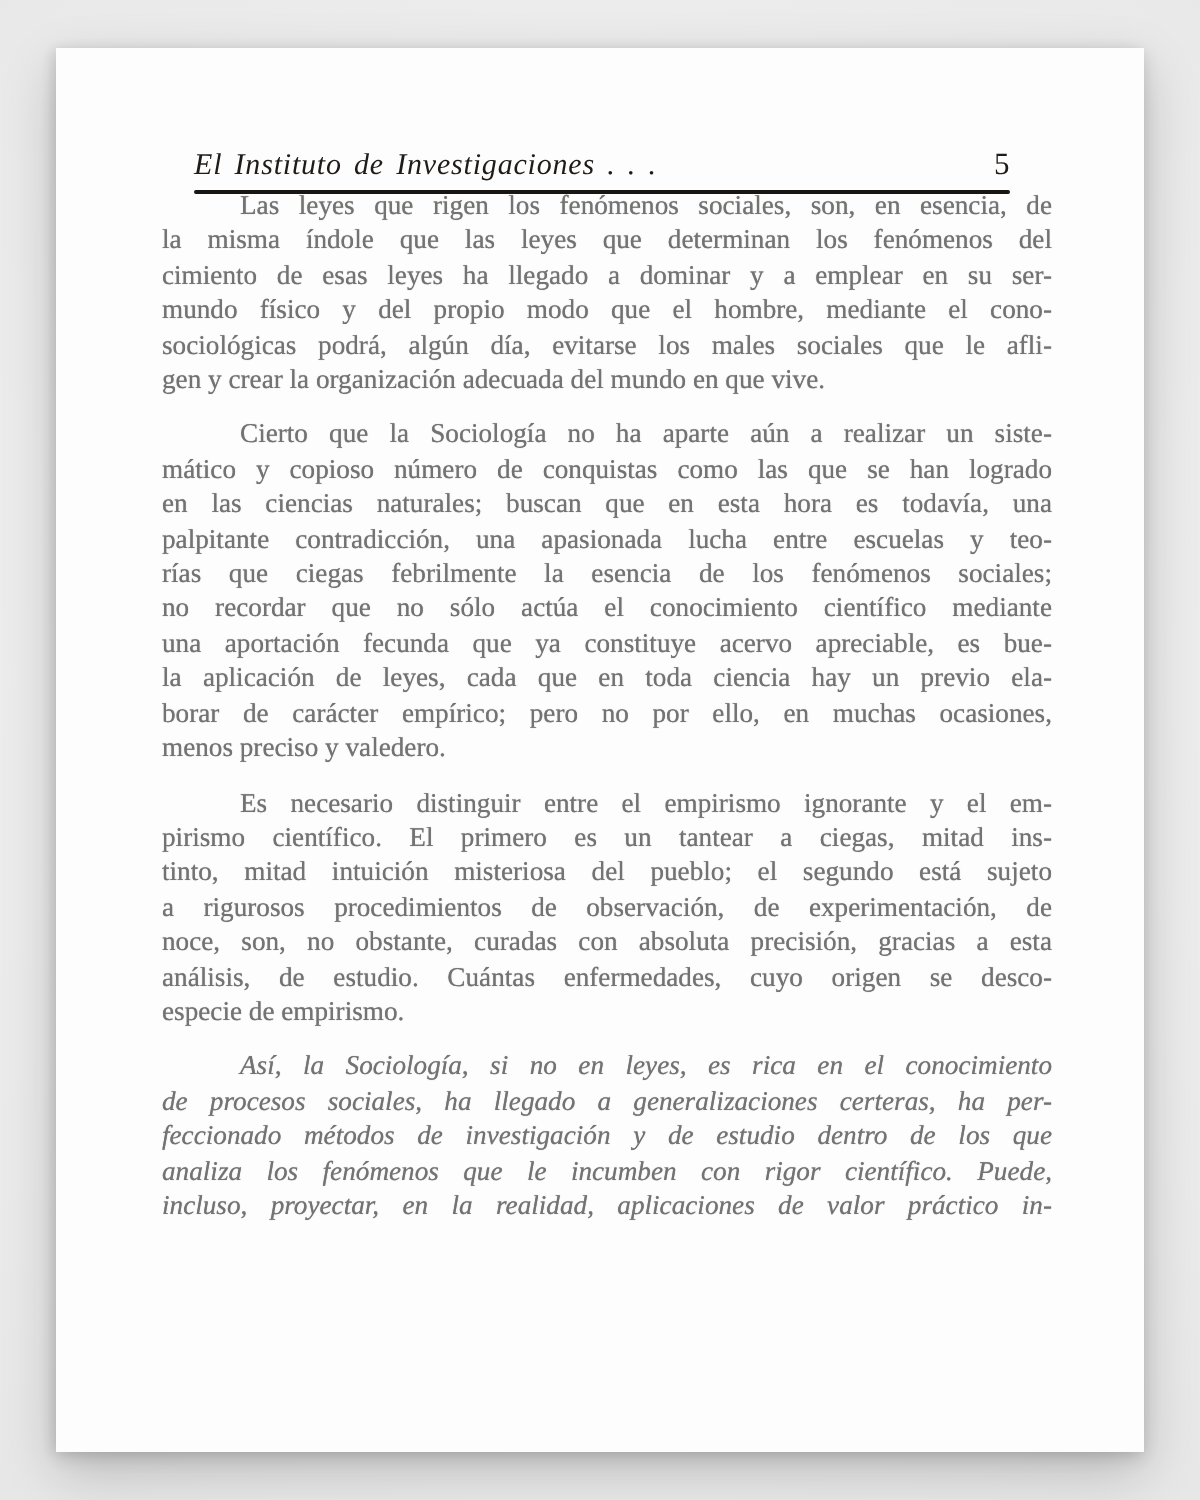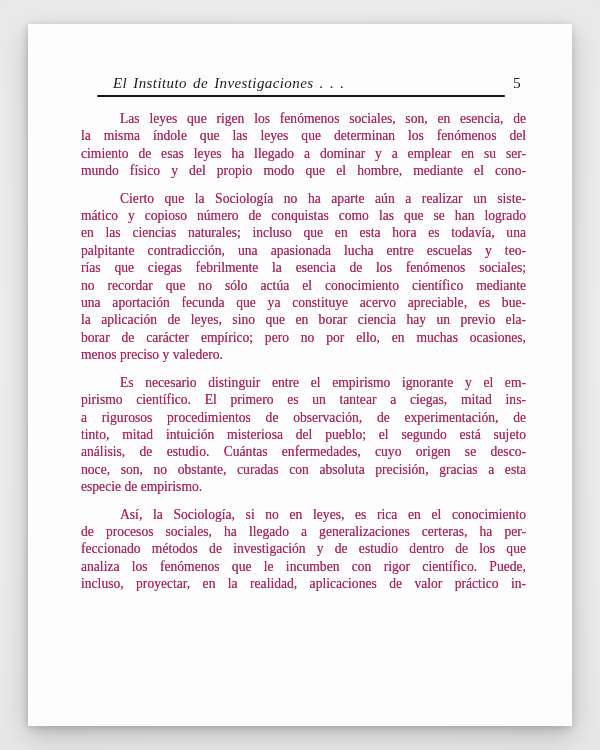--- a/index.html
+++ b/index.html
@@ -28,21 +28,20 @@
   }
   .running-head {
     position: absolute;
     left: 69px;
     top: 50px;
     width: 408px;
     display: flex;
     justify-content: space-between;
     align-items: baseline;
     color: #1f1b18;
-    margin-left: 16px;
   }
   .running-head .title {
     font-style: italic;
     font-size: 15px;
     letter-spacing: 0.4px;
     word-spacing: 2px;
   }
   .running-head .folio {
     font-size: 15.5px;
     letter-spacing: 0.3px;
@@ -52,29 +51,29 @@
     left: 69px;
     top: 71px;
     width: 408px;
     height: 2px;
     background: #181512;
     border-radius: 1px;
   }
   .body-text {
     position: absolute;
     left: 53px;
-    top: 86px;
+    top: 70px;
     width: 445px;
-    color: #be185d;
+    color: #737373;
     font-size: 13.6px;
     line-height: 17.4px;
     text-shadow: 0 0 0.4px rgba(34,29,25,0.55);
   }
   .paragraph { margin: 0 0 10px 0; }
-  .paragraph:last-child { margin-bottom: 0; }
+  .paragraph:last-child { margin-bottom: 0; font-style: italic; }
   .line {
     text-align: justify;
     text-align-last: justify;
   }
   .line.first { padding-left: 39px; }
   .line.last  { text-align-last: left; }
 </style>
 </head>
 <body>
 
@@ -83,40 +82,42 @@
     <span class="title">El Instituto de Investigaciones . . .</span>
     <span class="folio">5</span>
   </div>
   <div class="head-rule"></div>
   <main class="body-text">
       <div class="paragraph">
         <div class="line first">Las leyes que rigen los fenómenos sociales, son, en esencia, de</div>
         <div class="line">la misma índole que las leyes que determinan los fenómenos del</div>
         <div class="line">cimiento de esas leyes ha llegado a dominar y a emplear en su ser-</div>
         <div class="line">mundo físico y del propio modo que el hombre, mediante el cono-</div>
+        <div class="line">sociológicas podrá, algún día, evitarse los males sociales que le afli-</div>
+        <div class="line last">gen y crear la organización adecuada del mundo en que vive.</div>
       </div>
       <div class="paragraph">
         <div class="line first">Cierto que la Sociología no ha aparte aún a realizar un siste-</div>
         <div class="line">mático y copioso número de conquistas como las que se han logrado</div>
-        <div class="line">en las ciencias naturales; incluso que en esta hora es todavía, una</div>
+        <div class="line">en las ciencias naturales; buscan que en esta hora es todavía, una</div>
         <div class="line">palpitante contradicción, una apasionada lucha entre escuelas y teo-</div>
         <div class="line">rías que ciegas febrilmente la esencia de los fenómenos sociales;</div>
         <div class="line">no recordar que no sólo actúa el conocimiento científico mediante</div>
         <div class="line">una aportación fecunda que ya constituye acervo apreciable, es bue-</div>
-        <div class="line">la aplicación de leyes, sino que en borar ciencia hay un previo ela-</div>
+        <div class="line">la aplicación de leyes, cada que en toda ciencia hay un previo ela-</div>
         <div class="line">borar de carácter empírico; pero no por ello, en muchas ocasiones,</div>
         <div class="line last">menos preciso y valedero.</div>
       </div>
       <div class="paragraph">
         <div class="line first">Es necesario distinguir entre el empirismo ignorante y el em-</div>
         <div class="line">pirismo científico.  El primero es un tantear a ciegas, mitad ins-</div>
+        <div class="line">tinto, mitad intuición misteriosa del pueblo; el segundo está sujeto</div>
         <div class="line">a rigurosos procedimientos de observación, de experimentación, de</div>
-        <div class="line">tinto, mitad intuición misteriosa del pueblo; el segundo está sujeto</div>
+        <div class="line">noce, son, no obstante, curadas con absoluta precisión, gracias a esta</div>
         <div class="line">análisis, de estudio.  Cuántas enfermedades, cuyo origen se desco-</div>
-        <div class="line">noce, son, no obstante, curadas con absoluta precisión, gracias a esta</div>
         <div class="line last">especie de empirismo.</div>
       </div>
       <div class="paragraph">
         <div class="line first">Así, la Sociología, si no en leyes, es rica en el conocimiento</div>
         <div class="line">de procesos sociales, ha llegado a generalizaciones certeras, ha per-</div>
         <div class="line">feccionado métodos de investigación y de estudio dentro de los que</div>
         <div class="line">analiza los fenómenos que le incumben con rigor científico.  Puede,</div>
         <div class="line">incluso, proyectar, en la realidad, aplicaciones de valor práctico in-</div>
       </div>
     </main>

